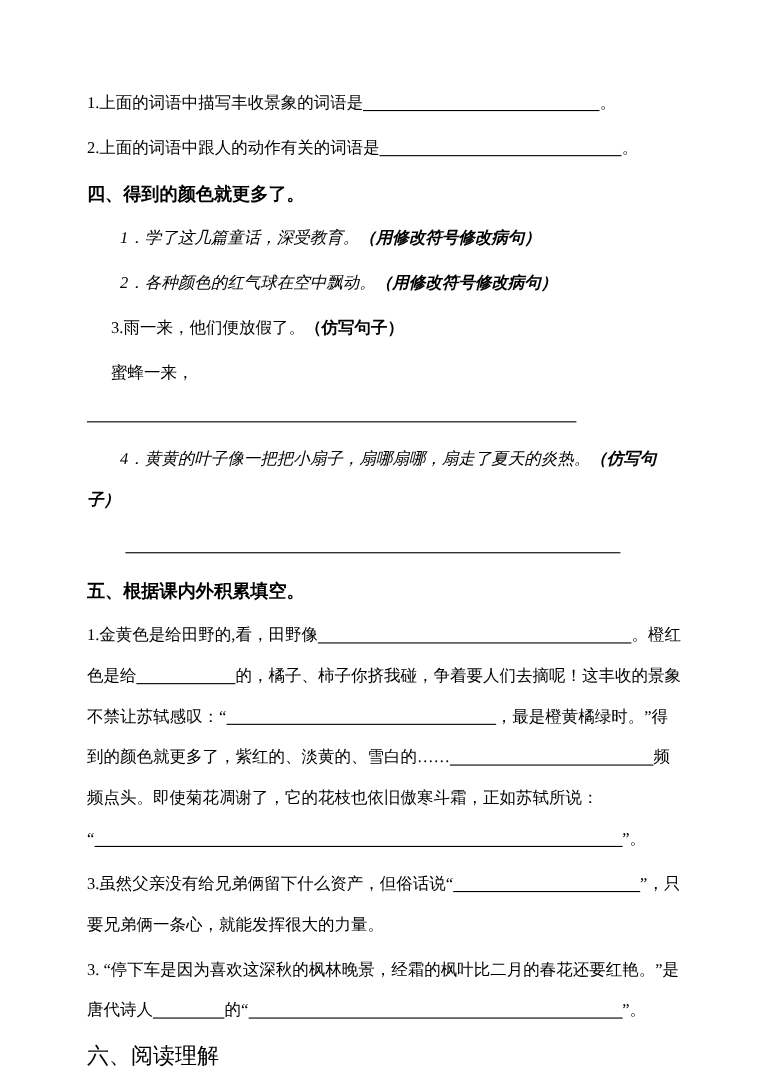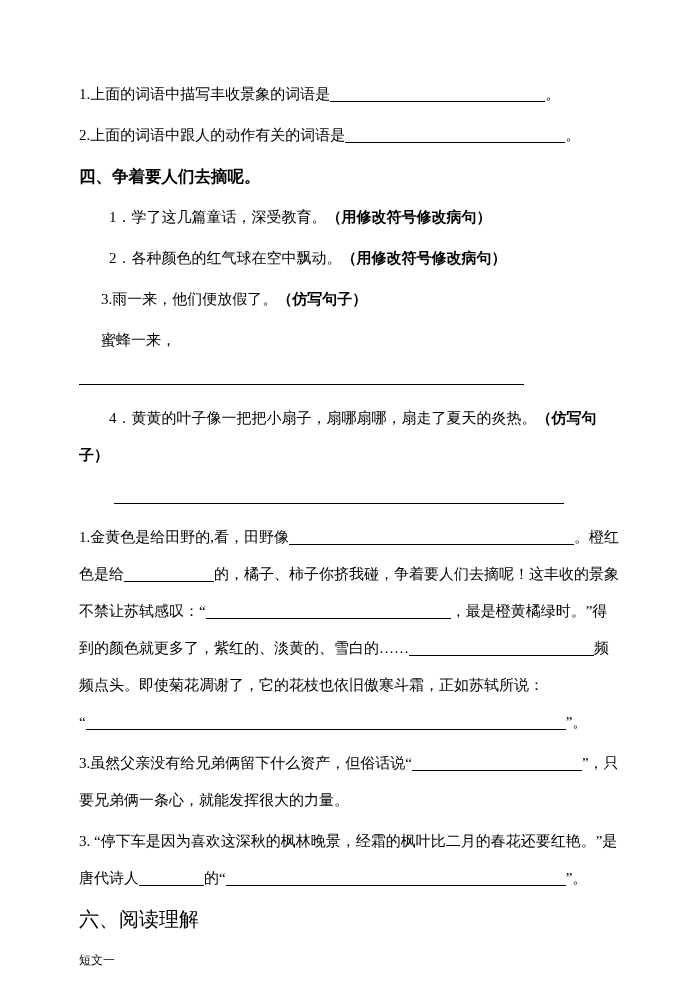--- a/index.html
+++ b/index.html
@@ -24,21 +24,21 @@
   p { margin: 4px; padding: 0; }
   .bold { font-weight: bold; }
   .sec-title {
     font-weight: bold;
     font-size: 16.5px;
   }
   .sec-title-plain {
     font-weight: normal;
     font-size: 20px;
   }
-  .ind1 { text-indent: 30px; }
+  .ind1 { text-indent: 30px; font-style: italic; }
   .ind2 { text-indent: 22px; }
   .ind3 { text-indent: 35px; }
   .blank {
     display: inline-block;
     height: 12px;
     border-bottom: 1px solid #000000;
     vertical-align: -3px;
   }
   .bl-215 { width: 215px; }
   .bl-220 { width: 220px; }
@@ -62,34 +62,35 @@
 </style>
 </head>
 <body>
 
 <div class="page">
 
   <p class="line"><span>1.上面的词语中描写丰收景象的词语是</span><span class="blank bl-215"></span><span>。</span></p>
 
   <p class="line"><span>2.上面的词语中跟人的动作有关的词语是</span><span class="blank bl-220"></span><span>。</span></p>
 
-  <p class="sec-title">四、争着要人们去摘呢。</p>
+  <p class="sec-title">四、得到的颜色就更多了。</p>
 
   <p class="ind1"><span>1．学了这几篇童话，深受教育。</span><span class="bold">（用修改符号修改病句）</span></p>
 
   <p class="ind1"><span>2．各种颜色的红气球在空中飘动。</span><span class="bold">（用修改符号修改病句）</span></p>
 
   <p class="ind2"><span>3.雨一来，他们便放假了。</span><span class="bold">（仿写句子）</span></p>
 
   <p class="ind2"><span>蜜蜂一来，</span><span class="blank bl-445"></span></p>
 
   <p class="ind1"><span>4．黄黄的叶子像一把把小扇子，扇哪扇哪，扇走了夏天的炎热。</span><span class="bold">（仿写句子）</span></p>
 
   <p class="ind3"><span class="blank bl-450"></span></p>
 
+  <p class="sec-title">五、根据课内外积累填空。</p>
 
   <p><span>1.金黄色是给田野的,看，田野像</span><span class="blank bl-285"></span><span>。橙红色是给</span><span class="blank bl-90"></span><span>的，橘子、柿子你挤我碰，争着要人们去摘呢！这丰收的景象不禁让苏轼感叹：“</span><span class="blank bl-245"></span><span>，最是橙黄橘绿时。”得到的颜色就更多了，紫红的、淡黄的、雪白的……</span><span class="blank bl-185"></span><span>频频点头。即使菊花凋谢了，它的花枝也依旧傲寒斗霜，正如苏轼所说：</span><br><span>“</span><span class="blank bl-480"></span><span>”。</span></p>
 
   <p><span>3.虽然父亲没有给兄弟俩留下什么资产，但俗话说“</span><span class="blank bl-170"></span><span>”，只要兄弟俩一条心，就能发挥很大的力量。</span></p>
 
   <p><span>3. “停下车是因为喜欢这深秋的枫林晚景，经霜的枫叶比二月的春花还要红艳。”是唐代诗人</span><span class="blank bl-65"></span><span>的“</span><span class="blank bl-340"></span><span>”。</span></p>
 
   <p class="sec-title-plain">六、阅读理解</p>
 
   <p class="subhead">短文一</p>

